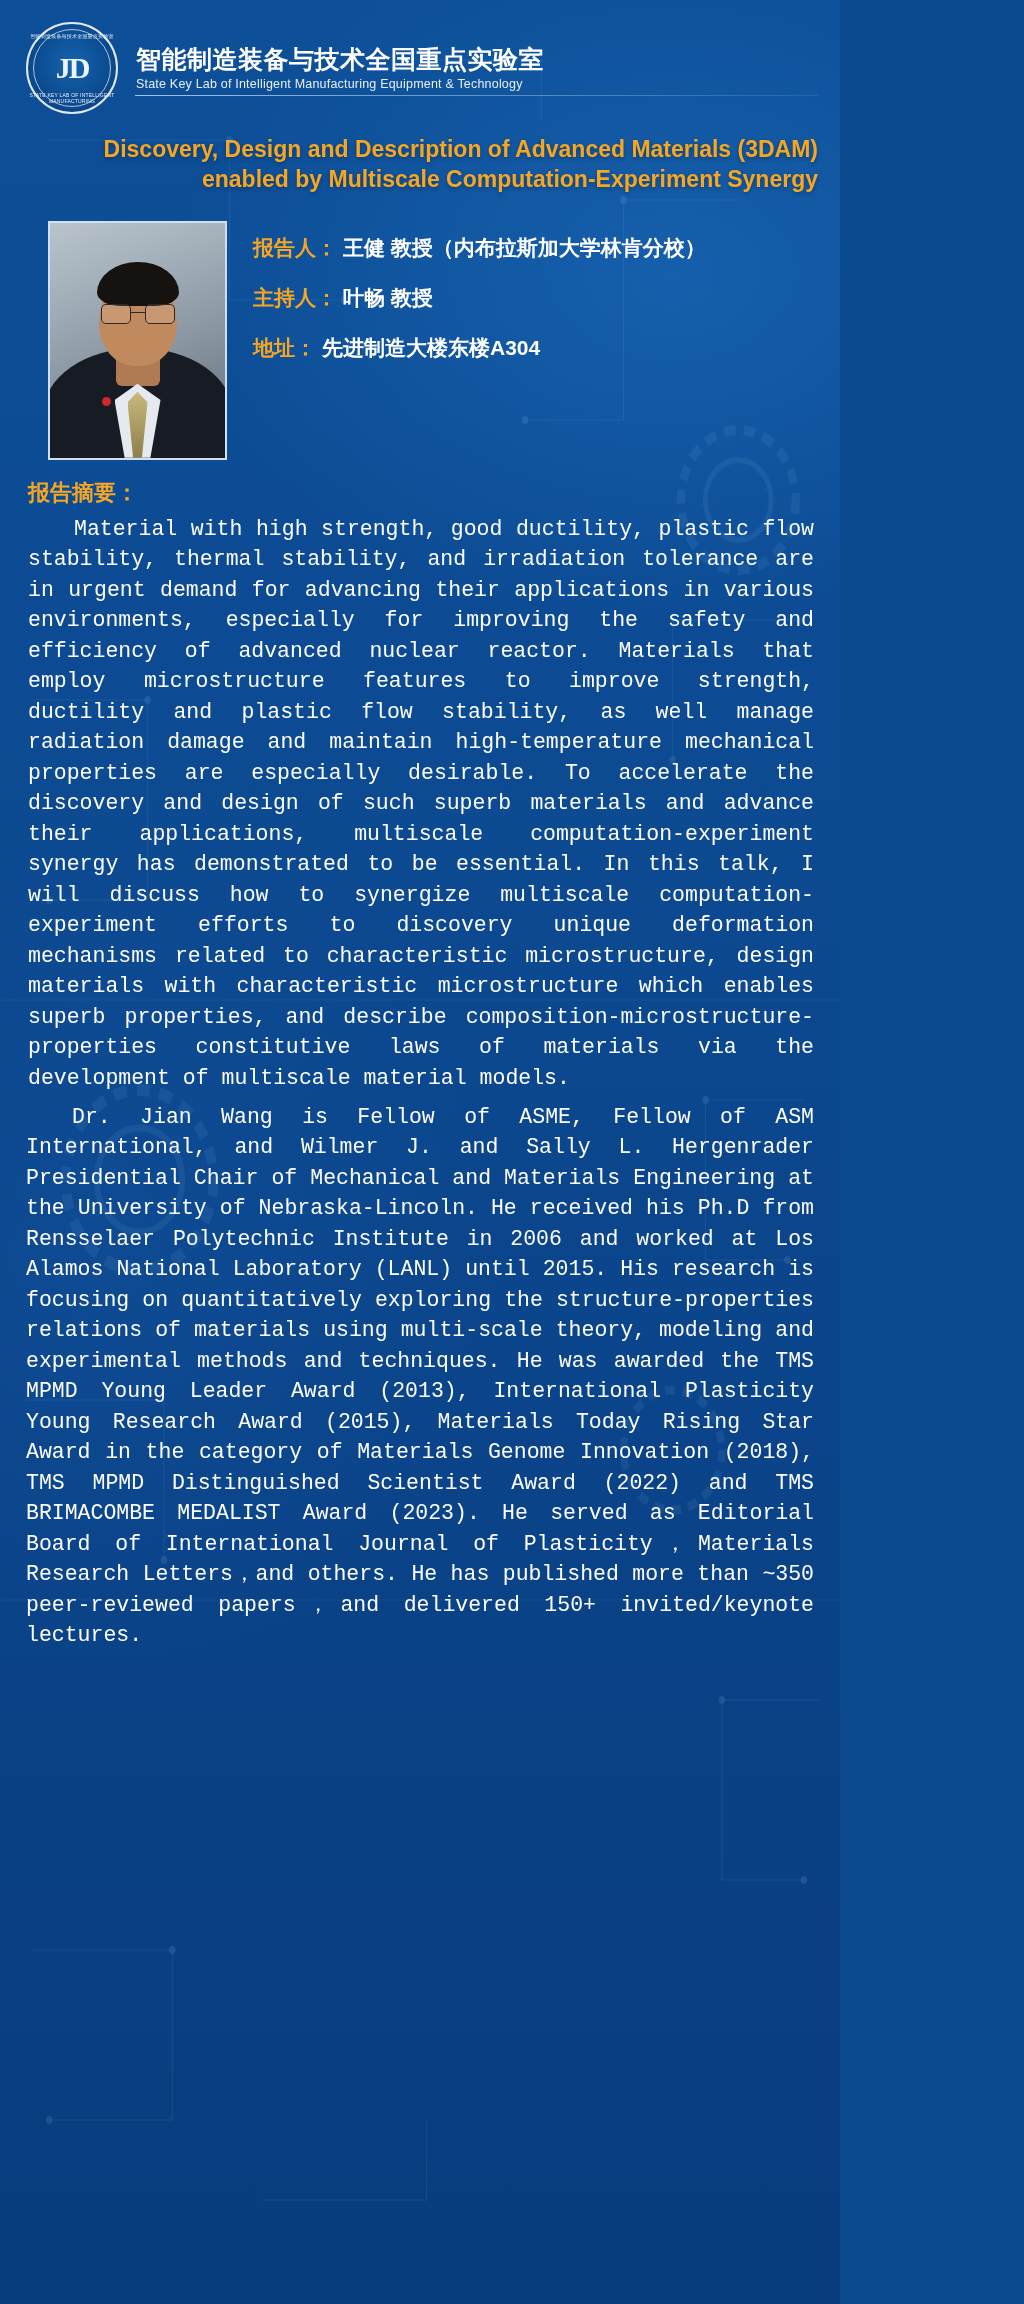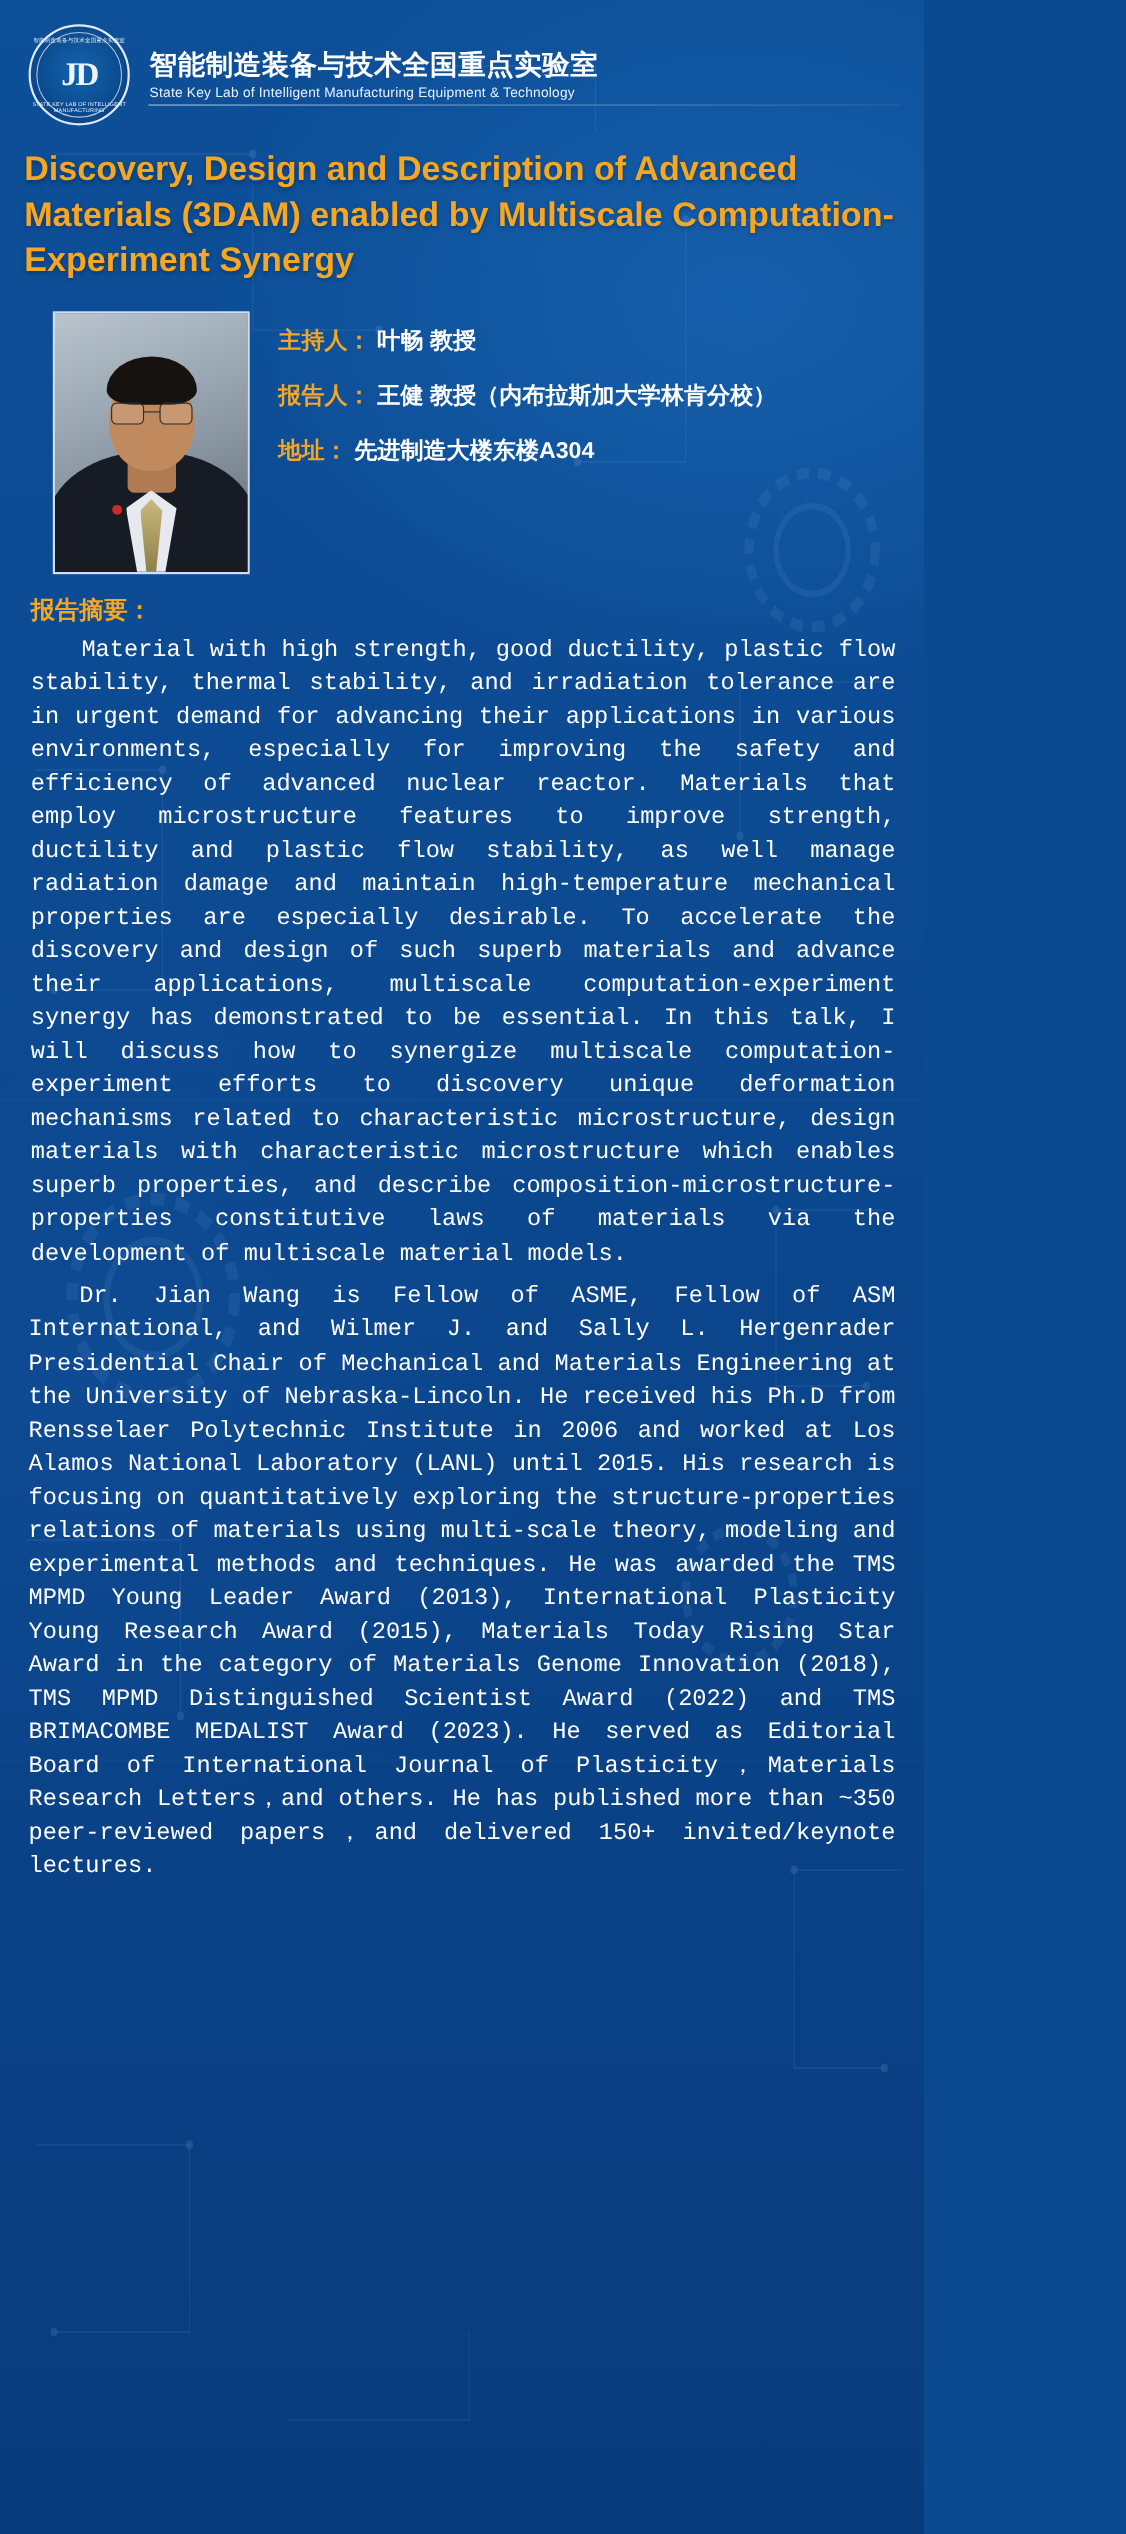--- a/index.html
+++ b/index.html
@@ -101,23 +101,23 @@
     position: absolute;
     left: 135px;
     right: 22px;
     bottom: 14px;
     height: 1px;
     background: linear-gradient(90deg, rgba(190,215,240,0.85), rgba(190,215,240,0.1));
   }
 
   
   .main-title {
-    text-align: left;
+    text-align: right;
     color: #f5a623;
-    font-size: 31px;
+    font-size: 23px;
     font-weight: bold;
     line-height: 1.32;
     padding: 24px 22px 12px 22px;
     text-shadow: 0 2px 4px rgba(0,0,0,0.28);
   }
 
   
   .speaker-block {
     display: flex;
     padding: 14px 26px 0 48px;
@@ -324,26 +324,26 @@
       <div class="hair"></div>
       <div class="glasses">
         <div class="lens l"></div>
         <div class="bridge"></div>
         <div class="lens r"></div>
       </div>
       <div class="pin"></div>
     </div>
     <div class="meta">
       <div class="meta-row">
+        <span class="label">报告人：</span>
+        <span class="value">王健 教授（内布拉斯加大学林肯分校）</span>
+      </div>
+      <div class="meta-row">
         <span class="label">主持人：</span>
         <span class="value">叶畅 教授</span>
-      </div>
-      <div class="meta-row">
-        <span class="label">报告人：</span>
-        <span class="value">王健 教授（内布拉斯加大学林肯分校）</span>
       </div>
       <div class="meta-row">
         <span class="label">地址：</span>
         <span class="value">先进制造大楼东楼A304</span>
       </div>
     </div>
   </div>
 
   <div class="section abstract">
     <div class="section-head">报告摘要：</div>

